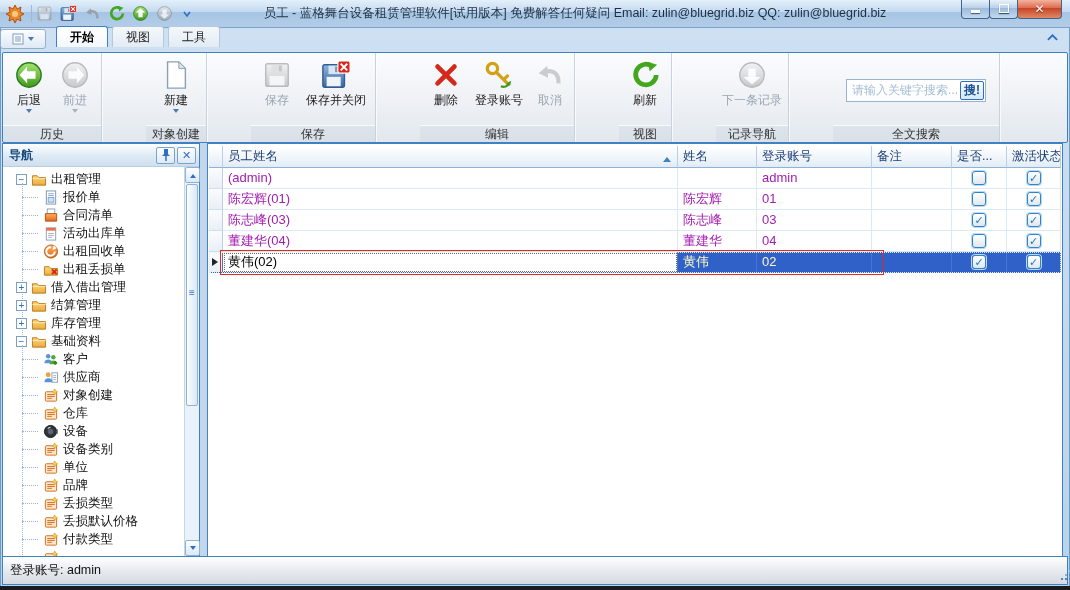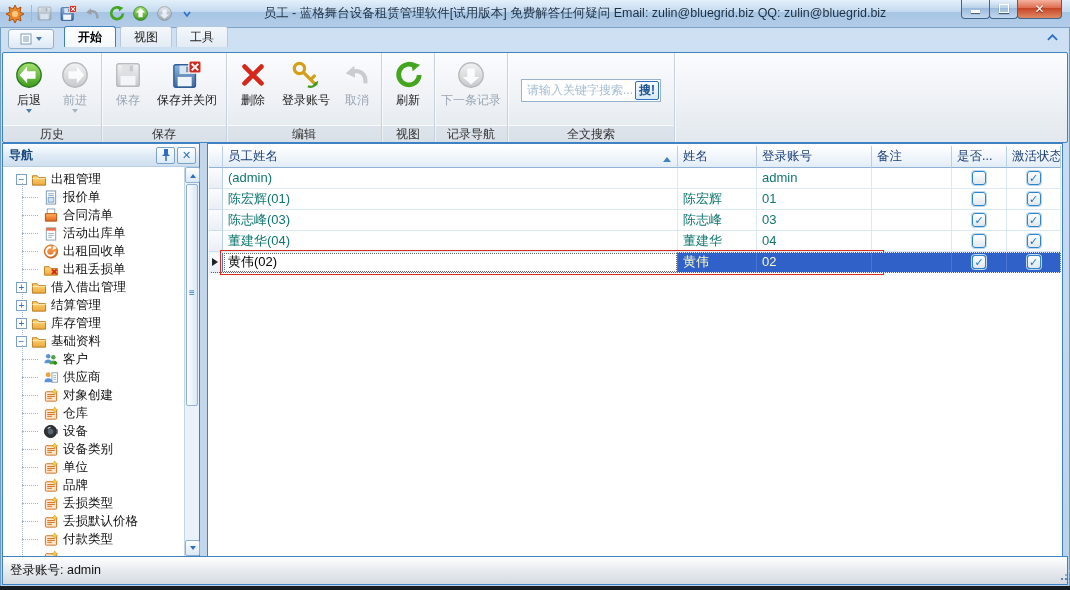--- a/index.html
+++ b/index.html
@@ -24,35 +24,35 @@
     border-radius:0 0 4px 4px; display:flex; align-items:center; justify-content:center;
     background:linear-gradient(#e8f2fb,#b9d0e8 45%,#9cbbdc 46%,#c3d8ee);
     margin-left:-1px; position:relative; }
   .win-btn.close { width:45px; background:linear-gradient(#f3b29e,#dd6a4d 45%,#c74426 46%,#e08a64); }
   .glyph-min { width:9px; height:3px; background:#fff; box-shadow:0 1px 1px #3c5a78; margin-top:6px; }
   .glyph-max { width:10px; height:9px; border:1.5px solid #fff; box-shadow:0 1px 1px #3c5a78; }
   .glyph-close { color:#fff; font-size:12px; font-weight:700; text-shadow:0 1px 1px #7a2817; line-height:1; }
 
   
   .ribbon { position:absolute; top:28px; left:0; right:0; height:115px; }
-  .tab-row { position:relative; height:19px; display:flex; align-items:flex-end; padding-left:8px; }
+  .tab-row { position:relative; height:19px; display:flex; align-items:flex-end; }
   .app-menu-btn { width:46px; height:20px; margin:0 10px 0 0; border:1px solid #93b1cf;
     border-radius:3px; background:linear-gradient(#fbfdff,#dde9f5);
     display:flex; align-items:center; justify-content:center; gap:4px; align-self:center; margin-top:2px; }
   .app-menu-btn .mini-list { width:12px; height:12px; }
   .caret-down { width:0; height:0; border:3px solid transparent; border-top:4px solid #4a7ab0; margin-top:3px; }
   .tab { height:21px; line-height:20px; padding:0 13px; font-size:12px; color:#222;
     border:1px solid #b7c8da; border-bottom:none; border-radius:3px 3px 0 0;
     background:linear-gradient(#f4f8fc,#e3ebf4); margin-right:4px; }
   .tab.active { background:linear-gradient(#ffffff,#f4f8fc); border-color:#3e82c4;
     font-weight:700; color:#000; position:relative; z-index:2; }
   .ribbon-collapse { position:absolute; right:12px; top:6px; width:11px; height:8px; }
   .ribbon-body { position:absolute; top:24px; left:2px; right:2px; bottom:0;
     border:1px solid #3e82c4; border-radius:2px;
-    background:linear-gradient(#fbfcfe,#eef1f5 55%,#e2e8ee); display:flex; overflow:hidden; }
+    background:linear-gradient(#fbfcfe,#eef1f5 55%,#e2e8ee); display:flex; overflow:hidden;gap:44px; }
   .rb-group { display:flex; flex-direction:column; border-right:1px solid #c6d2df;
     box-shadow:1px 0 0 rgba(255,255,255,.7); }
   .rb-buttons { flex:1; display:flex; align-items:stretch; padding:2px 3px 0; }
   .rbtn { display:flex; flex-direction:column; align-items:center; padding-top:4px;
     font-size:12px; color:#1a1a1a; border:1px solid transparent; border-radius:2px; }
   .rbtn svg.big { width:30px; height:30px; margin-bottom:3px; }
   .rbtn .lbl { line-height:14px; white-space:nowrap; }
   .rbtn .drop { width:0; height:0; border:3px solid transparent; border-top:4px solid #4a7ab0; margin-top:2px; }
   .rbtn.disabled svg { filter:grayscale(1) opacity(.5); }
   .rbtn.disabled .lbl { color:#9aa5b1; }
@@ -115,21 +115,21 @@
 
   
   .grid-panel { position:absolute; left:205px; top:0; right:3px; height:100%;
     border:1px solid #3e82c4; background:#fff; overflow:hidden;padding-left:21px; }
   .grid-inner { position:absolute; top:2px; left:1px; right:1px; bottom:1px; }
   .grow { display:flex; }
   .hcell { height:22px; line-height:21px; font-size:12.5px; color:#1b3f77; padding:0 5px;
     background:linear-gradient(#ffffff,#f1f6fb 50%,#e2ecf6);
     border-right:1px solid #b9cfe7; border-bottom:1px solid #8fb2d6;
     white-space:nowrap; overflow:hidden; position:relative; }
-  .dcell { height:21px; line-height:20px; font-size:13px; color:#0f766e; padding:0 5px;
+  .dcell { height:21px; line-height:20px; font-size:13px; color:#a21caf; padding:0 5px;
     border-right:1px solid #dce9f6; border-bottom:1px solid #dce9f6;
     white-space:nowrap; overflow:hidden; display:flex; align-items:center; }
   .ind { width:14px; padding:0; flex:0 0 auto; }
   .dcell.ind { background:linear-gradient(#fbfcfe,#e9eff6); border-right:1px solid #b9cfe7;
     border-bottom:1px solid #cfdfef; justify-content:center; }
   .c-name{width:455px;flex:0 0 auto} .c-disp{width:79px;flex:0 0 auto}
   .c-acct{width:115px;flex:0 0 auto} .c-note{width:80px;flex:0 0 auto}
   .c-flag{width:55px;flex:0 0 auto;justify-content:center}
   .c-act{flex:1;justify-content:center}
   .hcell.c-flag,.hcell.c-act{ display:block; }
@@ -380,20 +380,32 @@
             <svg class="big">
                 <use href="#sym-forward"></use>
               </svg>
             <span class="lbl">前进</span>
             <span class="drop"></span>
           </div>
         </div>
         <div class="rb-caption">历史</div>
       </div>
 
+      <div class="rb-group">
+        <div class="rb-buttons">
+          <div class="rbtn w54">
+            <svg class="big">
+                <use href="#sym-new"></use>
+              </svg>
+            <span class="lbl">新建</span>
+            <span class="drop"></span>
+          </div>
+        </div>
+        <div class="rb-caption">对象创建</div>
+      </div>
 
       <div class="rb-group">
         <div class="rb-buttons">
           <div class="rbtn w44 disabled">
             <svg class="big">
                 <use href="#sym-save"></use>
               </svg>
             <span class="lbl">保存</span>
           </div>
           <div class="rbtn w70">

